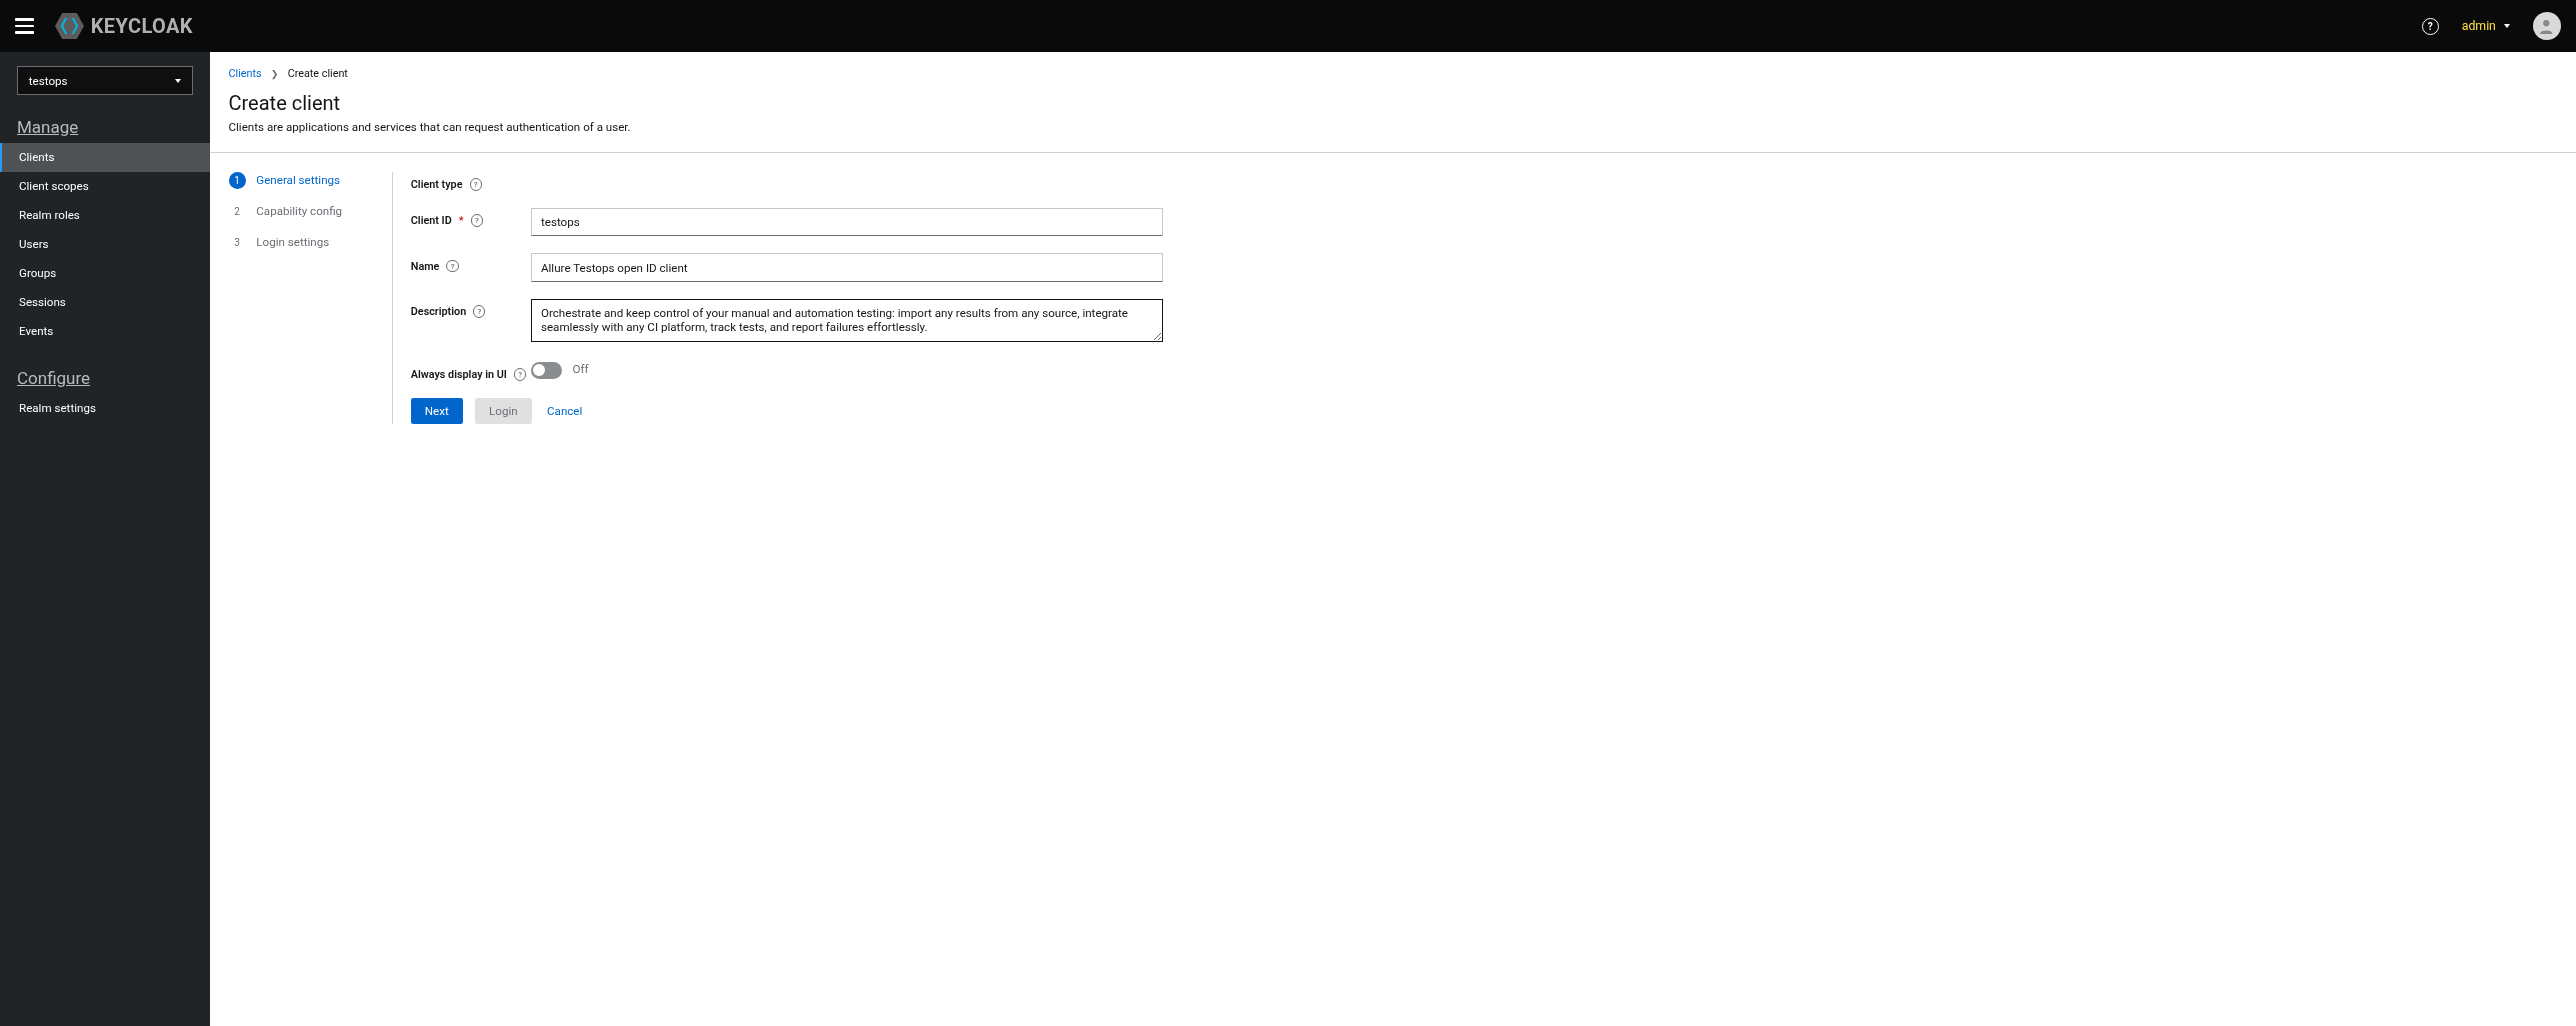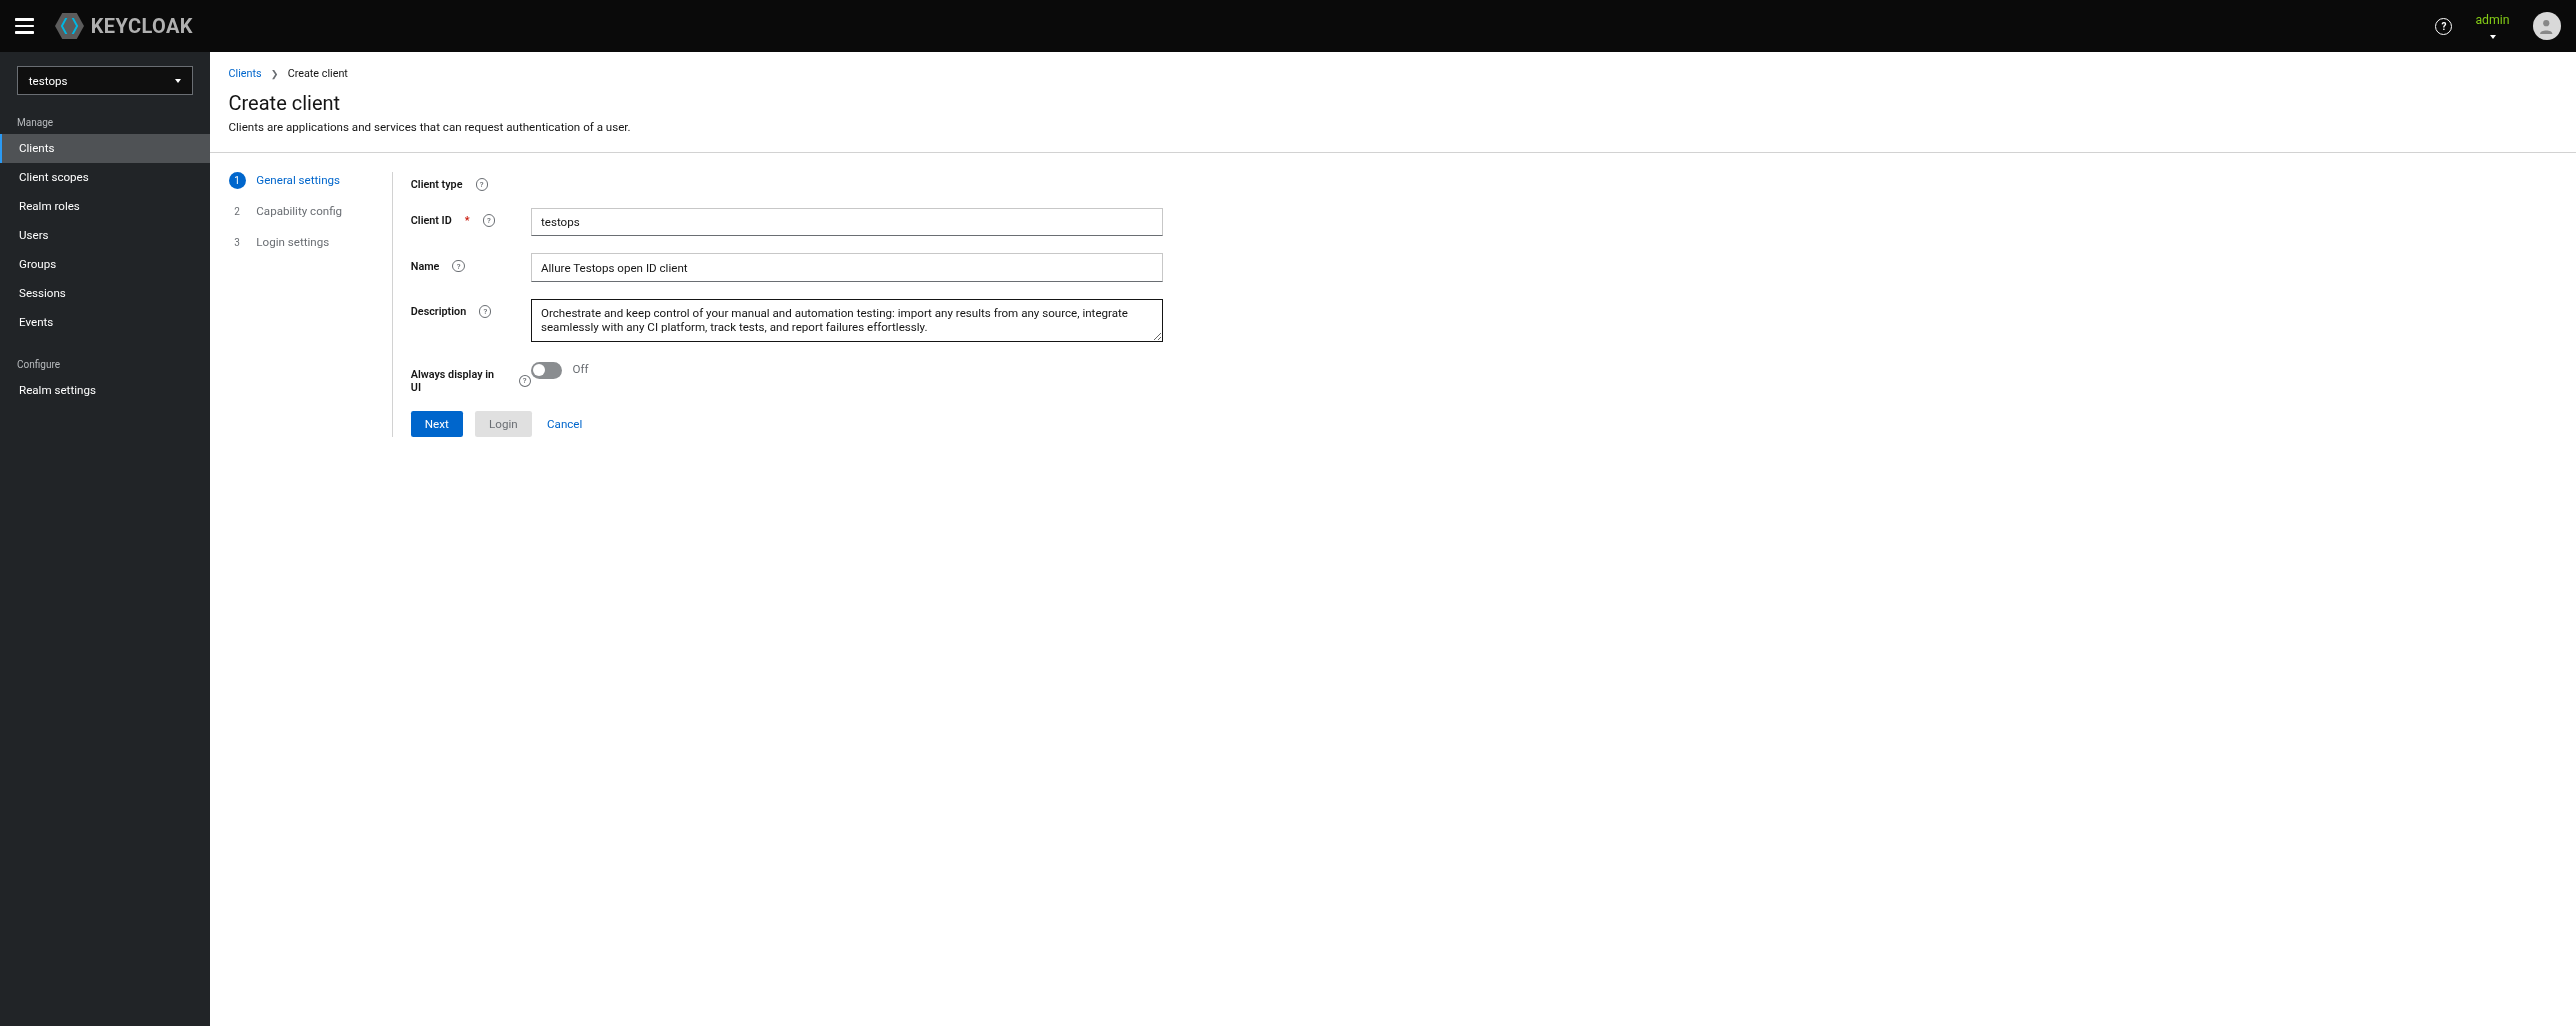--- a/index.html
+++ b/index.html
@@ -9,33 +9,33 @@
 
 .header { background: #0a0a0a; height: 52px; display: flex; align-items: center; padding: 0 15.4px; }
 .hamburger { width: 18.5px; height: 15.4px; display: flex; flex-direction: column; justify-content: space-between; cursor: pointer; margin-right: 21.6px; }
 .hamburger span { display: block; height: 2.3px; background: #fff; border-radius: 0.8px; }
 .logo { display: flex; align-items: center; gap: 6.2px; }
 .logo-mark svg { width: 29px; height: 28px; display: block; }
 .logo-text { color: #b0b0b0; font-size: 20px; font-weight: 700; letter-spacing: 0.4px; }
 .header-spacer { flex: 1; }
 .header-right { display: flex; align-items: center; gap: 23px; }
 .help-icon { width: 17px; height: 17px; border: 1.5px solid #fff; border-radius: 50%; display: flex; align-items: center; justify-content: center; color: #fff; font-weight: 700; font-size: 10px; cursor: pointer; }
-.user-menu { display: flex; align-items: center; gap: 7.7px; color: #84cc16; font-size: 12.3px; cursor: pointer; flex-direction: column; }
+.user-menu { display: flex; align-items: center; gap: 7.7px; color: #fde047; font-size: 12.3px; cursor: pointer; }
 .caret-down { width: 0; height: 0; border-left: 3.9px solid transparent; border-right: 3.9px solid transparent; border-top: 4.6px solid #fff; }
 .avatar { width: 28px; height: 28px; border-radius: 50%; background: #d9d9d9; display: flex; align-items: center; justify-content: center; cursor: pointer; }
 .avatar svg { width: 18.5px; height: 18.5px; }
 
 
 .body { flex: 1; display: flex; min-height: 0; }
 
 
 .sidebar { width: 210px; background: #212427; color: #d2d2d2; display: flex; flex-direction: column; padding-top: 14px; }
 .realm-select { margin: 0 17px 14px 17px; height: 29px; border: 0.8px solid #6a6e73; background: #0f0f0f; color: #fff; display: flex; align-items: center; justify-content: space-between; padding: 0 10.8px; font-size: 11.6px; cursor: pointer; }
 .realm-select .caret-down { border-top-color: #fff; }
-.sidebar-section-label { padding: 7.7px 17px 6.2px 17px; color: #b8bbbe; font-size: 10px; }
+.sidebar-section-label { padding: 7.7px 17px 6.2px 17px; color: #b8bbbe; font-size: 17px; text-decoration: underline; }
 .sidebar-item { height: 29px; display: flex; align-items: center; padding: 0 17px; font-size: 11.6px; color: #fff; cursor: pointer; border-left: 2.3px solid transparent; }
 .sidebar-item.active { background: #4f5255; border-left: 2.3px solid #2b9af3; }
 .sidebar-divider { height: 14px; }
 
 
 .main { flex: 1; overflow: auto; background: #fff; }
 .breadcrumb { display: flex; align-items: center; gap: 9.2px; padding: 15.4px 18.5px 6.2px 18.5px; font-size: 10.8px; }
 .breadcrumb a { color: #0066cc; text-decoration: none; }
 .breadcrumb .sep { color: #6a6e73; font-size: 9.2px; }
 .breadcrumb .current { color: #151515; }
@@ -48,21 +48,21 @@
 .wizard-nav { width: 163px; padding-right: 18.5px; }
 .wizard-step { display: flex; align-items: center; gap: 10.8px; margin-bottom: 14px; font-size: 11.6px; cursor: pointer; }
 .step-num { width: 17px; height: 17px; border-radius: 50%; display: flex; align-items: center; justify-content: center; font-size: 10px; color: #6a6e73; }
 .wizard-step.active .step-num { background: #0066cc; color: #fff; }
 .wizard-step.active .step-label { color: #0066cc; }
 .wizard-step:not(.active) .step-label { color: #6a6e73; }
 .wizard-divider { width: 0.8px; background: #d2d2d2; }
 
 .wizard-form { flex: 1; padding-left: 18.5px; max-width: 771px; }
 .form-row { display: flex; align-items: flex-start; margin-bottom: 17px; }
-.form-label { width: 120px; padding-top: 6.2px; font-size: 10.8px; font-weight: 600; color: #151515; display: flex; align-items: center; gap: 13px; flex-shrink: 0; }
+.form-label { width: 120px; padding-top: 6.2px; font-size: 10.8px; font-weight: 600; color: #151515; display: flex; align-items: center; gap: 7px; flex-shrink: 0; }
 .req { color: #c9190b; }
 .help-q { width: 12.3px; height: 12.3px; border: 0.8px solid #6a6e73; border-radius: 50%; display: inline-flex; align-items: center; justify-content: center; font-size: 7.7px; color: #6a6e73; cursor: help; }
 .form-control { flex: 1; }
 .select-box, .text-input, .textarea-input { width: 100%; border: 0.8px solid #c7c7c7; border-bottom: 0.8px solid #6a6e73; padding: 6.2px 9.2px; font-size: 11.6px; font-family: inherit; background: #fff; color: #151515; }
 .select-box { display: flex; align-items: center; justify-content: space-between; cursor: pointer; }
 .select-box .caret-down { border-top-color: #151515; }
 .textarea-input { resize: vertical; min-height: 43px; border: 0.8px solid #151515; }
 .toggle-row { display: flex; align-items: flex-start; gap: 10.8px; }
 .toggle { width: 31px; height: 17px; background: #8a8d90; border-radius: 8.5px; position: relative; cursor: pointer; }
 .toggle .knob { position: absolute; top: 2.3px; left: 2.3px; width: 12.3px; height: 12.3px; background: #fff; border-radius: 50%; }

